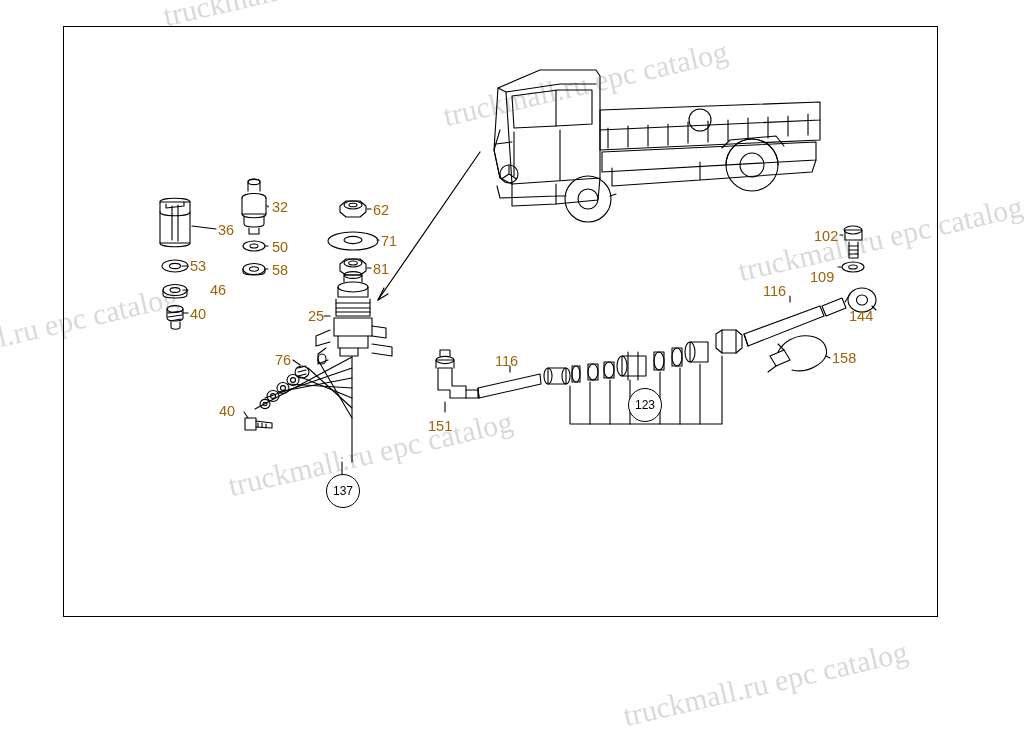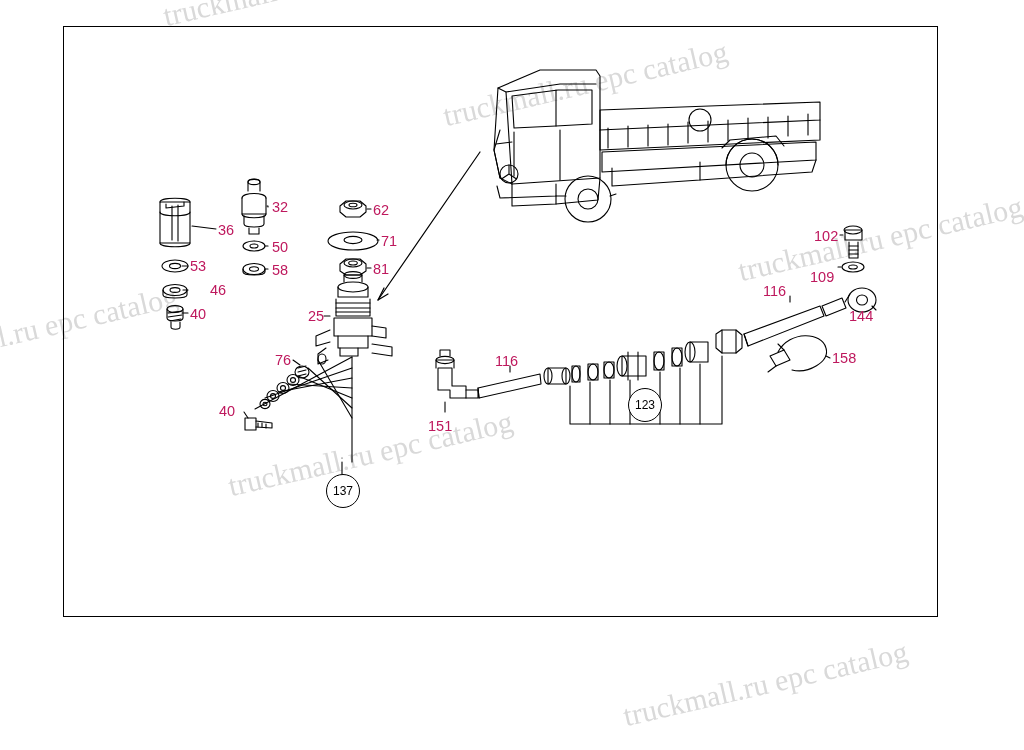--- a/index.html
+++ b/index.html
@@ -64,21 +64,21 @@
     font-weight: bold;
     font-family: "Liberation Sans", sans-serif;
     color: #2b2b2b;
     white-space: nowrap;
   }
   .brand-text .red { color: #d6006e; }
   .label {
     position: absolute;
     font-size: 14.5px;
     font-family: "Liberation Sans", sans-serif;
-    color: #be185d;
+    color: #a16207;
     white-space: nowrap;
   }
   .circle-label {
     position: absolute;
     width: 32px; height: 32px;
     border: 1.3px solid #000;
     border-radius: 50%;
     display: flex;
     align-items: center;
     justify-content: center;

